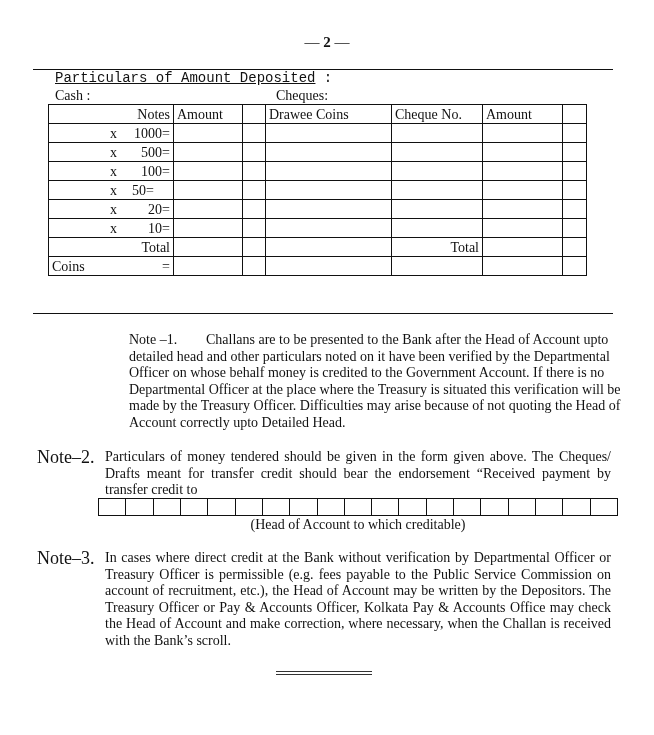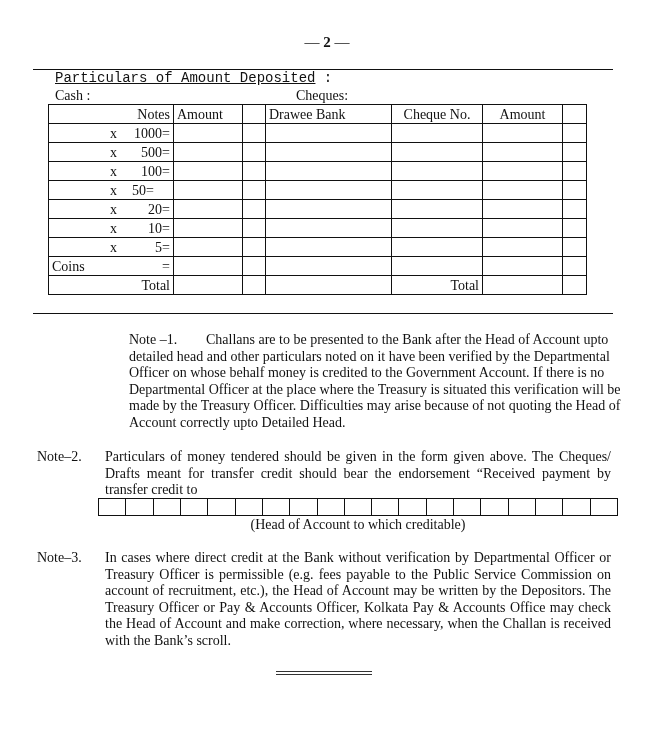--- a/index.html
+++ b/index.html
@@ -16,44 +16,44 @@
       font-size: 15px; line-height: 18px;
     }
     .page-num b { font-weight: bold; }
     .rule { height: 0; border-top: 1.3px solid #111; }
     .rule-top { left: 33px; top: 69px; width: 580px; }
     .rule-bottom { left: 33px; top: 313px; width: 580px; }
 
     .title { left: 55px; top: 70px; font-size: 14px; line-height: 17px; font-family: Liberation Mono, monospace; }
     .title u { text-decoration: underline; }
     .cash-label { left: 55px; top: 87px; font-size: 14px; line-height: 17px; }
-    .cheques-label { left: 276px; top: 87px; font-size: 14px; line-height: 17px; margin-left: 20px; }
+    .cheques-label { left: 276px; top: 87px; font-size: 14px; line-height: 17px; }
 
     table.dep {
       position: absolute; left: 48px; top: 104px;
       border-collapse: collapse; table-layout: fixed;
       width: 538px;
     }
     table.dep td {
       border: 1.2px solid #111;
       height: 19px; padding: 0 3px;
       font-size: 14px; line-height: 17px;
       white-space: nowrap; overflow: hidden;
       vertical-align: bottom;
     }
     table.dep td.r { text-align: right; }
-    table.dep td.c { text-align: center; }
+    table.dep td.c { }
     table.dep td.l { text-align: left; }
     .x-mark { display: inline-block; width: 22px; text-align: left; }
 
     .note-text { font-size: 14px; line-height: 16.5px; }
     .note1 { left: 129px; top: 332px; width: 495px; }
     .note1 .lbl { display: inline-block; width: 77px; }
 
-    .note-lbl { left: 37px; font-size: 14px; line-height: 16.5px; }
+    .note-lbl { left: 37px; font-size: 18px; line-height: 16.5px; }
     .note-body { left: 105px; width: 506px; text-align: justify; font-size: 14px; line-height: 16.5px; }
     .note2-lbl { top: 449px; }
     .note2-body { top: 449px; }
     .note3-lbl { top: 550px; }
     .note3-body { top: 550px; }
 
     .boxes {
       left: 98px; top: 498px; width: 520px; height: 18px;
       display: flex; border: 1.2px solid #111; border-right: none;
     }
@@ -85,21 +85,21 @@
     <col style="width:126px">
     <col style="width:91px">
     <col style="width:80px">
     <col style="width:24px">
   </colgroup>
   <tbody>
       <tr>
     <td class="r">Notes</td>
     <td class="l">Amount</td>
     <td></td>
-    <td class="l">Drawee Bank</td>
+    <td class="l">Drawee Coins</td>
     <td class="c">Cheque No.</td>
     <td class="c">Amount</td>
     <td></td>
   </tr>
   <tr>
     <td class="r"><span class="x-mark">x</span><span style="display:inline-block;width:38px;text-align:right">1000=</span></td>
     <td></td>
         <td></td>
     <td></td>
         <td></td>
@@ -145,49 +145,40 @@
   <tr>
     <td class="r"><span class="x-mark">x</span><span style="display:inline-block;width:38px;text-align:right">10=</span></td>
     <td></td>
         <td></td>
     <td></td>
         <td></td>
         <td></td>
         <td></td>
   </tr>
   <tr>
-    <td class="r"><span class="x-mark">x</span><span style="display:inline-block;width:38px;text-align:right">5=</span></td>
-    <td></td>
-        <td></td>
-    <td></td>
-        <td></td>
-        <td></td>
+    <td class="r">Total</td>
+    <td></td>
+        <td></td>
+    <td></td>
+    <td class="r">Total</td>
+    <td></td>
         <td></td>
   </tr>
   <tr>
     <td style="position:relative">
       <span>Coins</span>
       <span style="position:absolute;right:3px;bottom:0">=</span>
     </td>
     <td></td>
         <td></td>
     <td></td>
         <td></td>
         <td></td>
         <td></td>
   </tr>
-  <tr>
-    <td class="r">Total</td>
-    <td></td>
-        <td></td>
-    <td></td>
-    <td class="r">Total</td>
-    <td></td>
-        <td></td>
-  </tr>
 </tbody>
   </table>
 
 <div class="abs rule rule-bottom"></div>
 
 <div class="abs note-text note1"><span class="lbl">Note –1.</span><span>Challans are to be presented to the Bank after the Head of Account upto detailed head and other particulars noted on it have been verified by the Departmental Officer on whose behalf money is credited to the Government Account. If there is no Departmental Officer at the place where the Treasury is situated this verification will be made by the Treasury Officer. Difficulties may arise because of not quoting the Head of Account correctly upto Detailed Head.</span></div>
 
 <div class="abs note-lbl note2-lbl">Note–2.</div>
 <div class="abs note-body note2-body">Particulars of money tendered should be given in the form given above. The Cheques/ Drafts meant for transfer credit should bear the endorsement “Received payment by transfer credit to</div>
 

